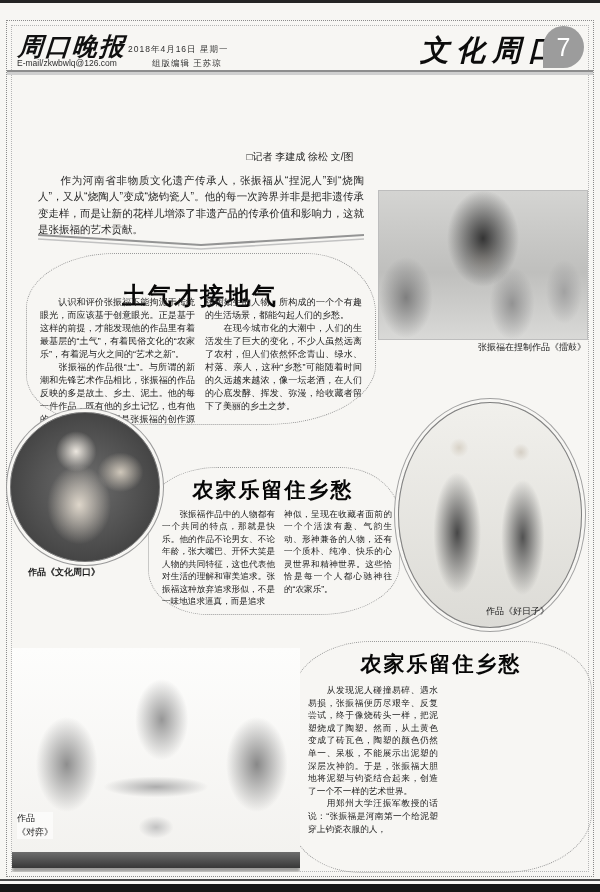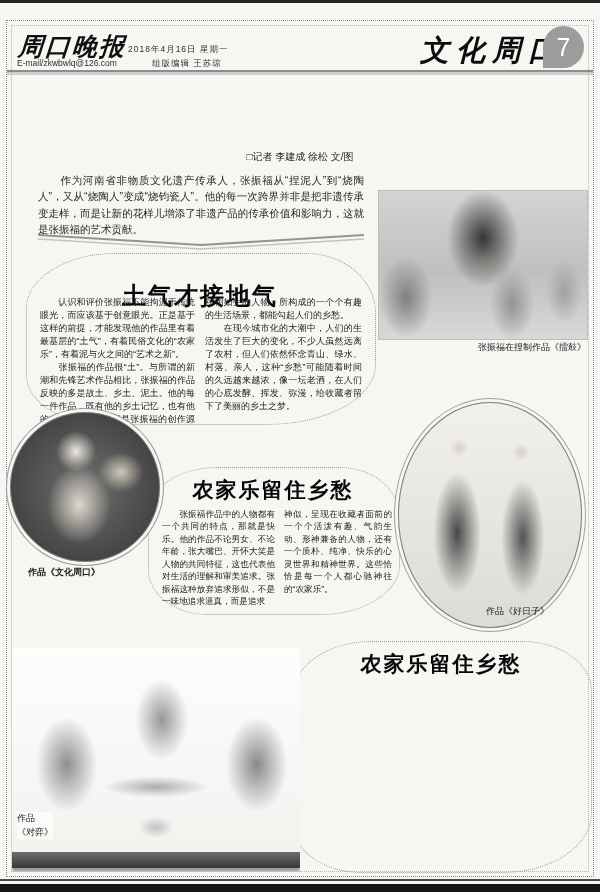--- a/index.html
+++ b/index.html
@@ -127,20 +127,22 @@
   <div class="cloud cloud2"></div>
   <div class="sec-title t2">农家乐留住乡愁</div>
   <div class="col s2c1">　　张振福作品中的人物都有一个共同的特点，那就是快乐。他的作品不论男女、不论年龄，张大嘴巴、开怀大笑是人物的共同特征，这也代表他对生活的理解和审美追求。张振福这种放弃追求形似，不是一味地追求逼真，而是追求</div>
   <div class="col s2c2">神似，呈现在收藏者面前的一个个活泼有趣、气韵生动、形神兼备的人物，还有一个质朴、纯净、快乐的心灵世界和精神世界。这些恰恰是每一个人都心驰神往的“农家乐”。</div>
 
   <div class="photo photo-oval"></div>
   <div class="cap-oval">作品《好日子》</div>
 
   <div class="cloud cloud3"></div>
   <div class="sec-title t3">农家乐留住乡愁</div>
+  <div class="col s3c1">　　从发现泥人碰撞易碎、遇水易损，张振福便历尽艰辛、反复尝试，终于像烧砖头一样，把泥塑烧成了陶塑。然而，从土黄色变成了砖瓦色，陶塑的颜色仍然单一、呆板，不能展示出泥塑的深层次神韵。于是，张振福大胆地将泥塑与钧瓷结合起来，创造了一个不一样的艺术世界。
+　　用郑州大学汪振军教授的话说：“张振福是河南第一个给泥塑穿上钧瓷衣服的人，</div>
 
   <div class="photo photo-chess">
     <div class="photo-base"></div>
   </div>
   <div class="cap-chess">
     <div>作品</div>
     <div>《对弈》</div>
   </div>
 
   <div class="bottom-rule"></div>

